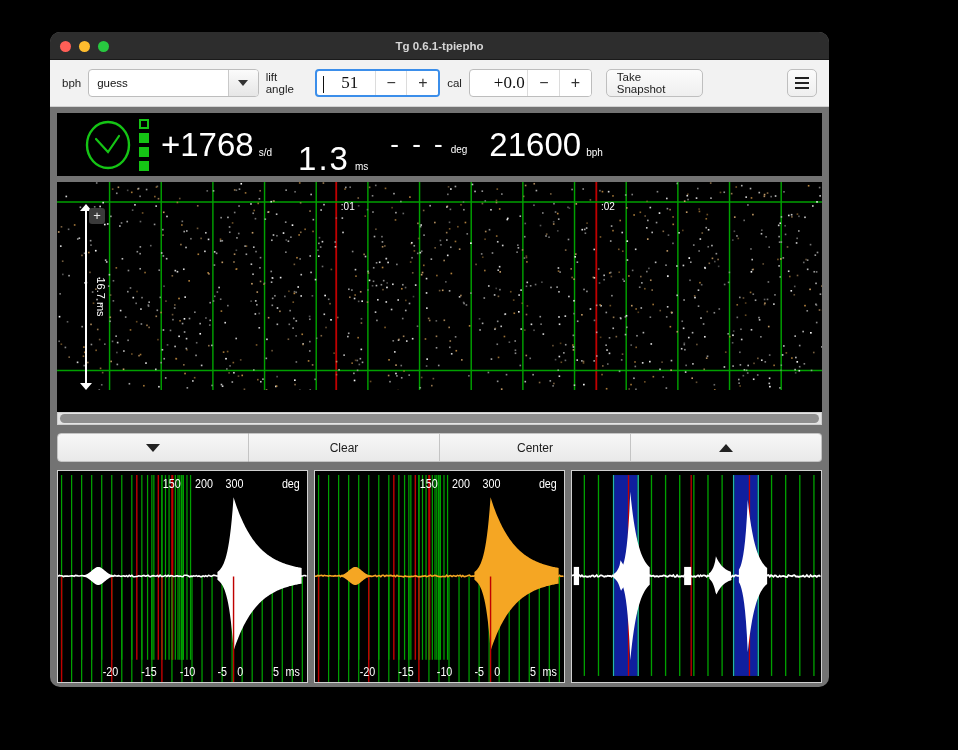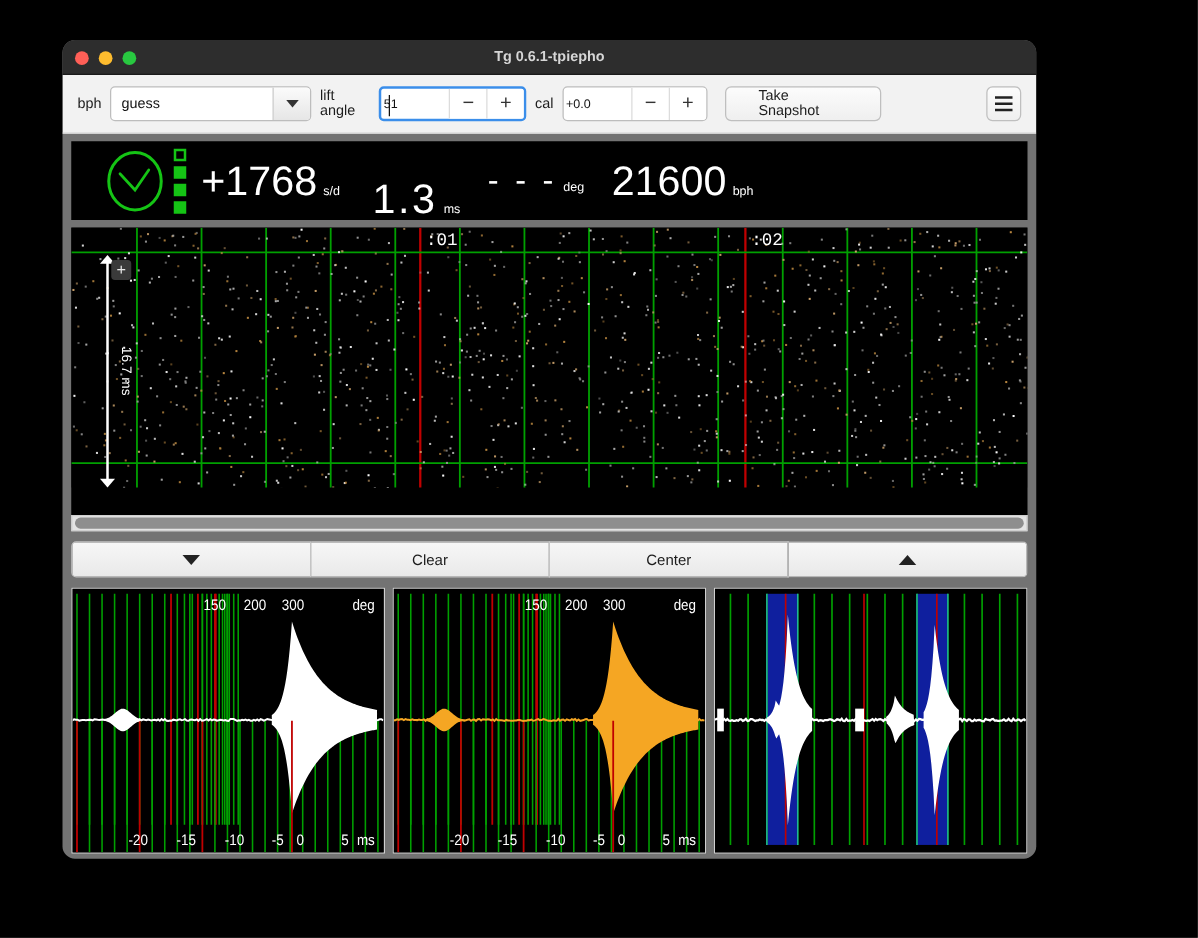--- a/index.html
+++ b/index.html
@@ -63,34 +63,35 @@
   }
   .caret-down { width: 0; height: 0; border-left: 5px solid transparent; border-right: 5px solid transparent; border-top: 6px solid #333; }
 
   .spinner {
     display: flex; align-items: stretch; height: 28px;
     background: #fff; border: 1px solid #bdbdbd; border-radius: 4px; overflow: hidden;
   }
   .spinner.focused { border: 2px solid #3b8eea; }
   .spinner .field {
     width: 58px; display: flex; align-items: center;
-    padding-left: 2px; font-size: 10px; color: #111;
+    padding-left: 24px; font-size: 17px; color: #111;
     position: relative;
+    font-family: Liberation Serif, serif;
   }
   .spinner.focused .field::before {
     content:''; position:absolute; left:6px; top:5px; width:1px; height:17px; background:#111;
   }
   .spinner .sbtn {
     width: 32px; display: flex; align-items: center; justify-content: center;
     font-size: 16px; color: #333; background: #fff;
     border-left: 1px solid #dcdcdc;
   }
 
   .push-btn {
-    height: 28px; padding: 0 26px;
+    height: 28px; padding: 0 10px;
     display: flex; align-items: center; justify-content: center;
     background: linear-gradient(#fcfcfc,#efefef);
     border: 1px solid #bfbfbf; border-radius: 5px;
     font-size: 11.5px; color: #1c1c1c;
   }
   .spacer { flex: 1; }
   .icon-btn {
     width: 30px; height: 28px;
     display: flex; flex-direction: column; align-items: center; justify-content: center; gap: 3px;
     background: linear-gradient(#fcfcfc,#efefef);
@@ -137,21 +138,21 @@
     transform-origin: center;
     color: #fff; font-size: 11px; white-space: nowrap;
   }
   .plus-badge {
     position: absolute; left: 32px; top: 26px;
     width: 16px; height: 16px; border-radius: 3px;
     background: #3a3a3a; color: #e8e8e8;
     font-size: 13px; line-height: 15px; text-align: center;
   }
   .tick-label {
-    position: absolute; color: #fff; font-size: 14px; top: 3px; font-family: Liberation Mono, monospace;
+    position: absolute; color: #fff; font-size: 10px; top: 19px;
   }
 
   .hscroll {
     height: 13px; background: #e4e4e4;
     border: 1px solid #cfcfcf; border-radius: 0;
     display: flex; align-items: center; padding: 0 2px;
   }
   .hscroll .thumb { height: 9px; width: 100%; background: #8e8e8e; border-radius: 5px; }
 
   

